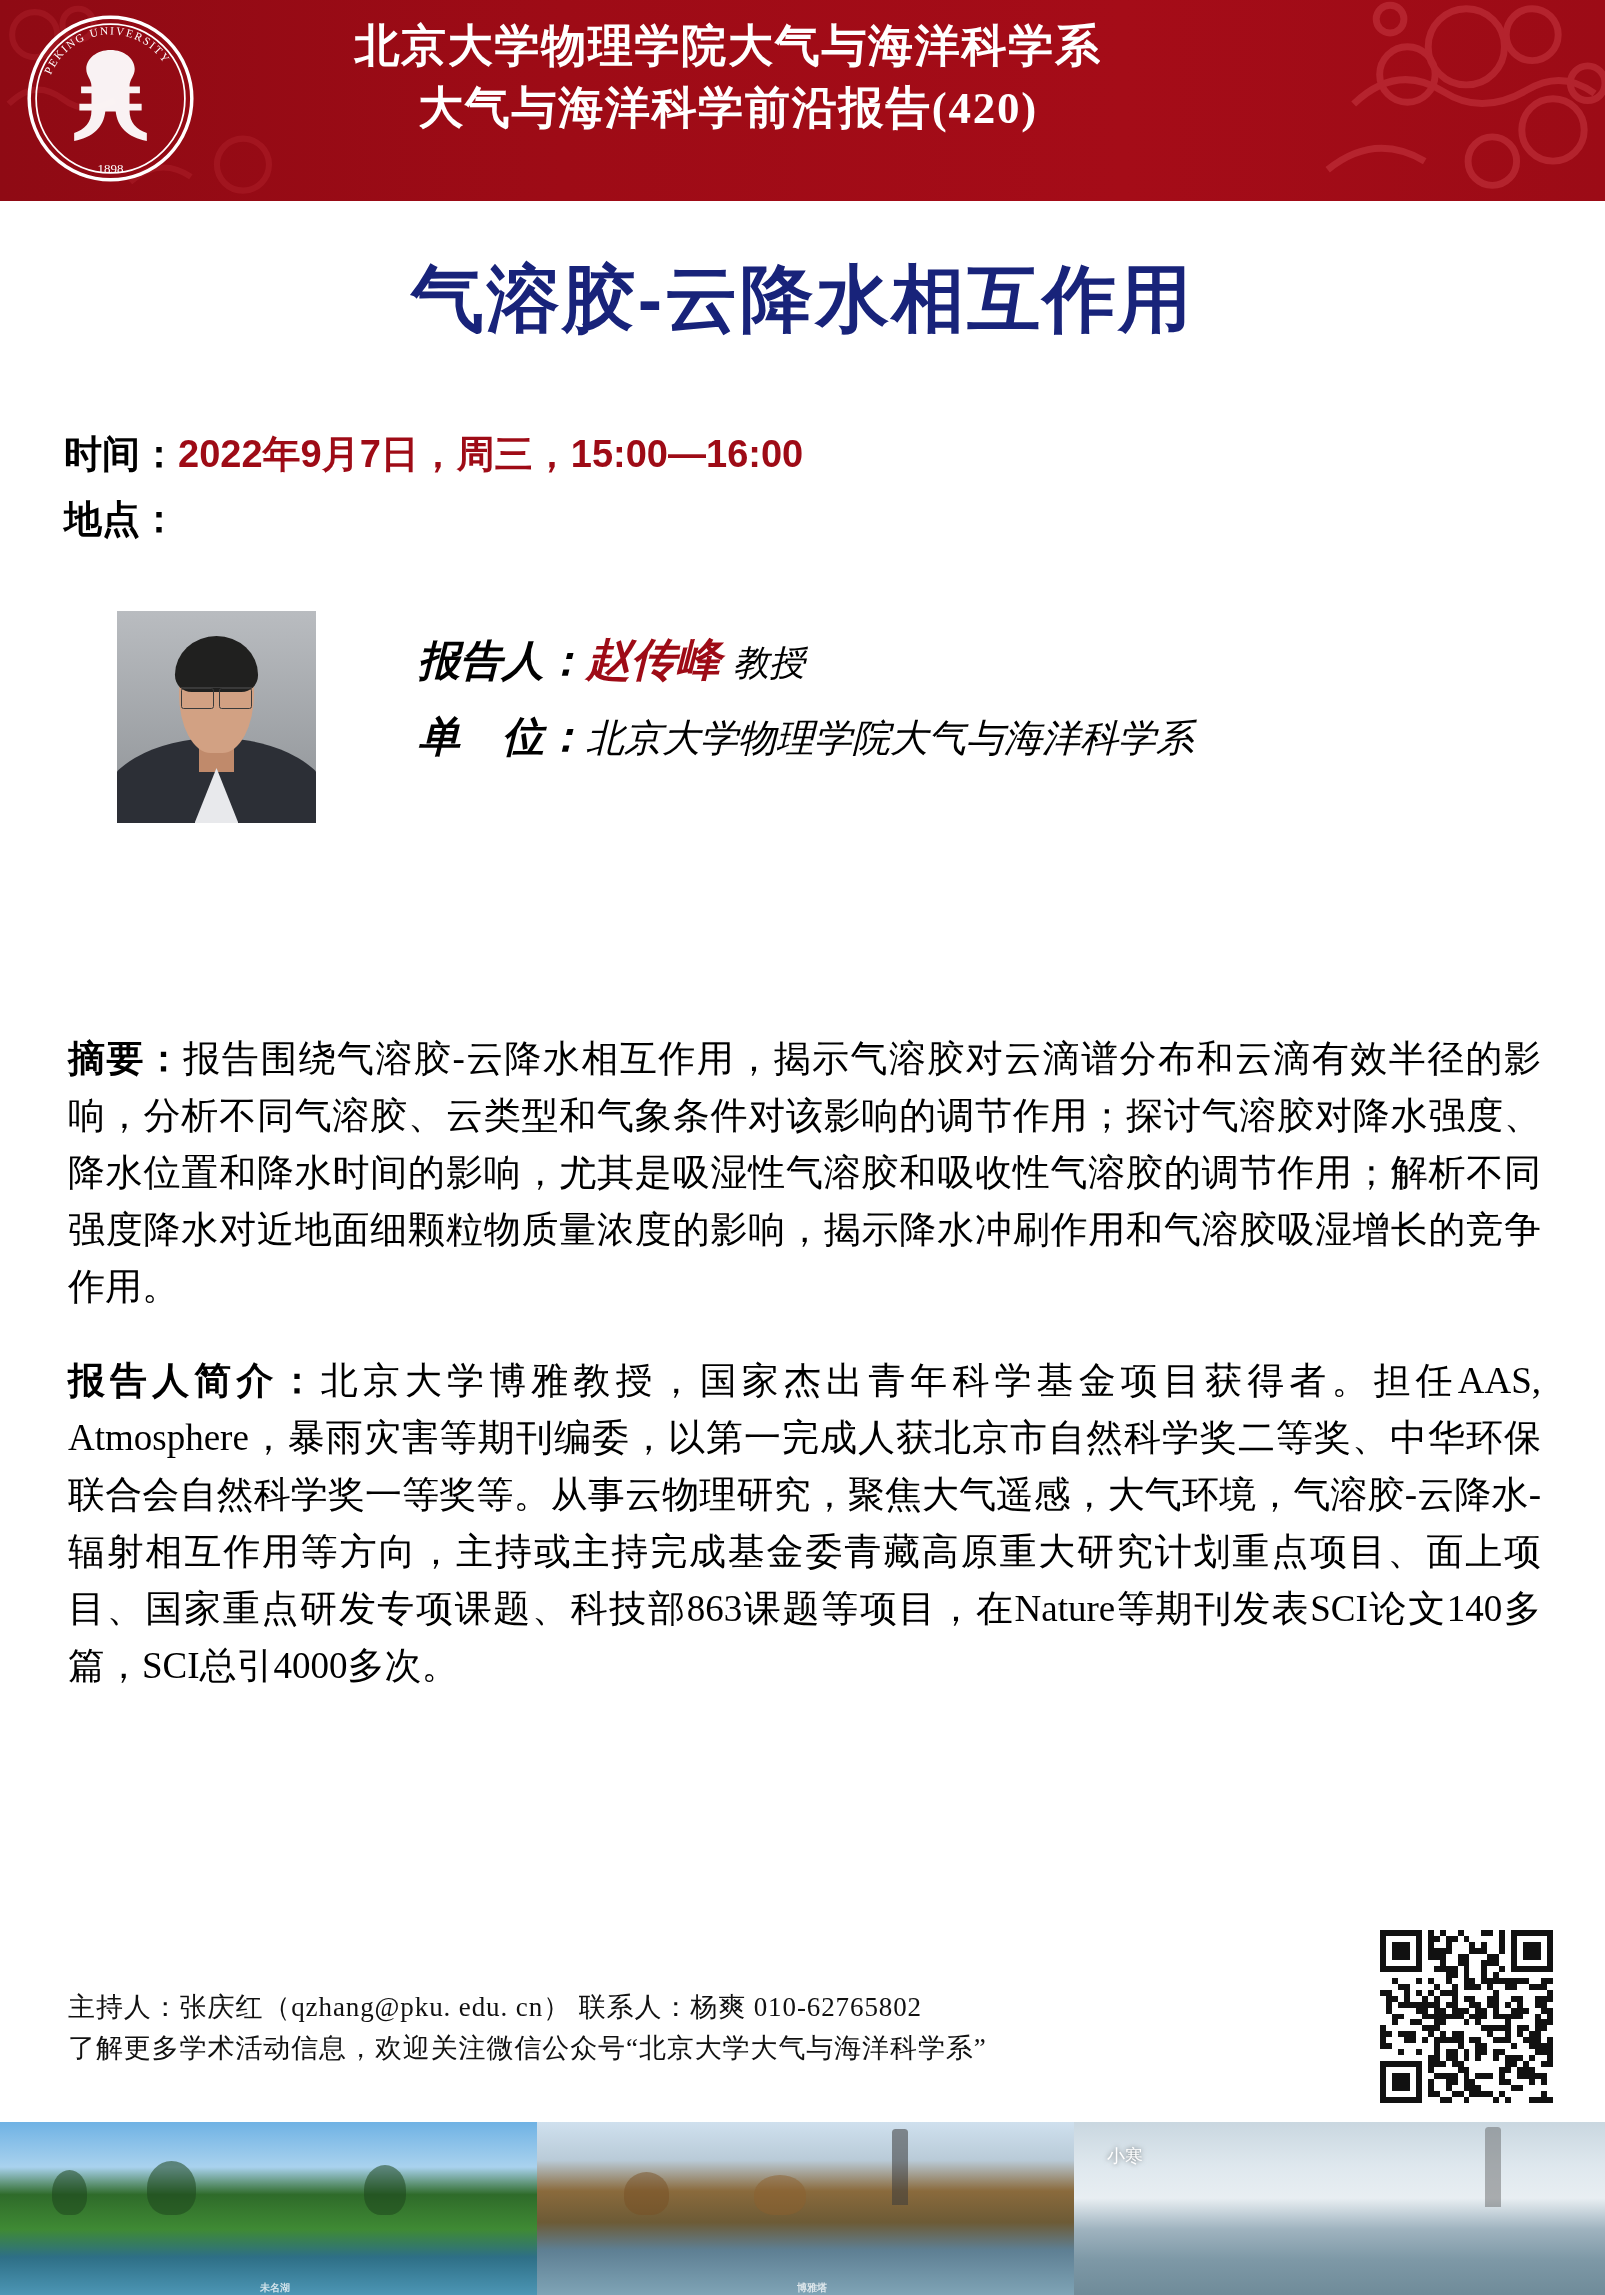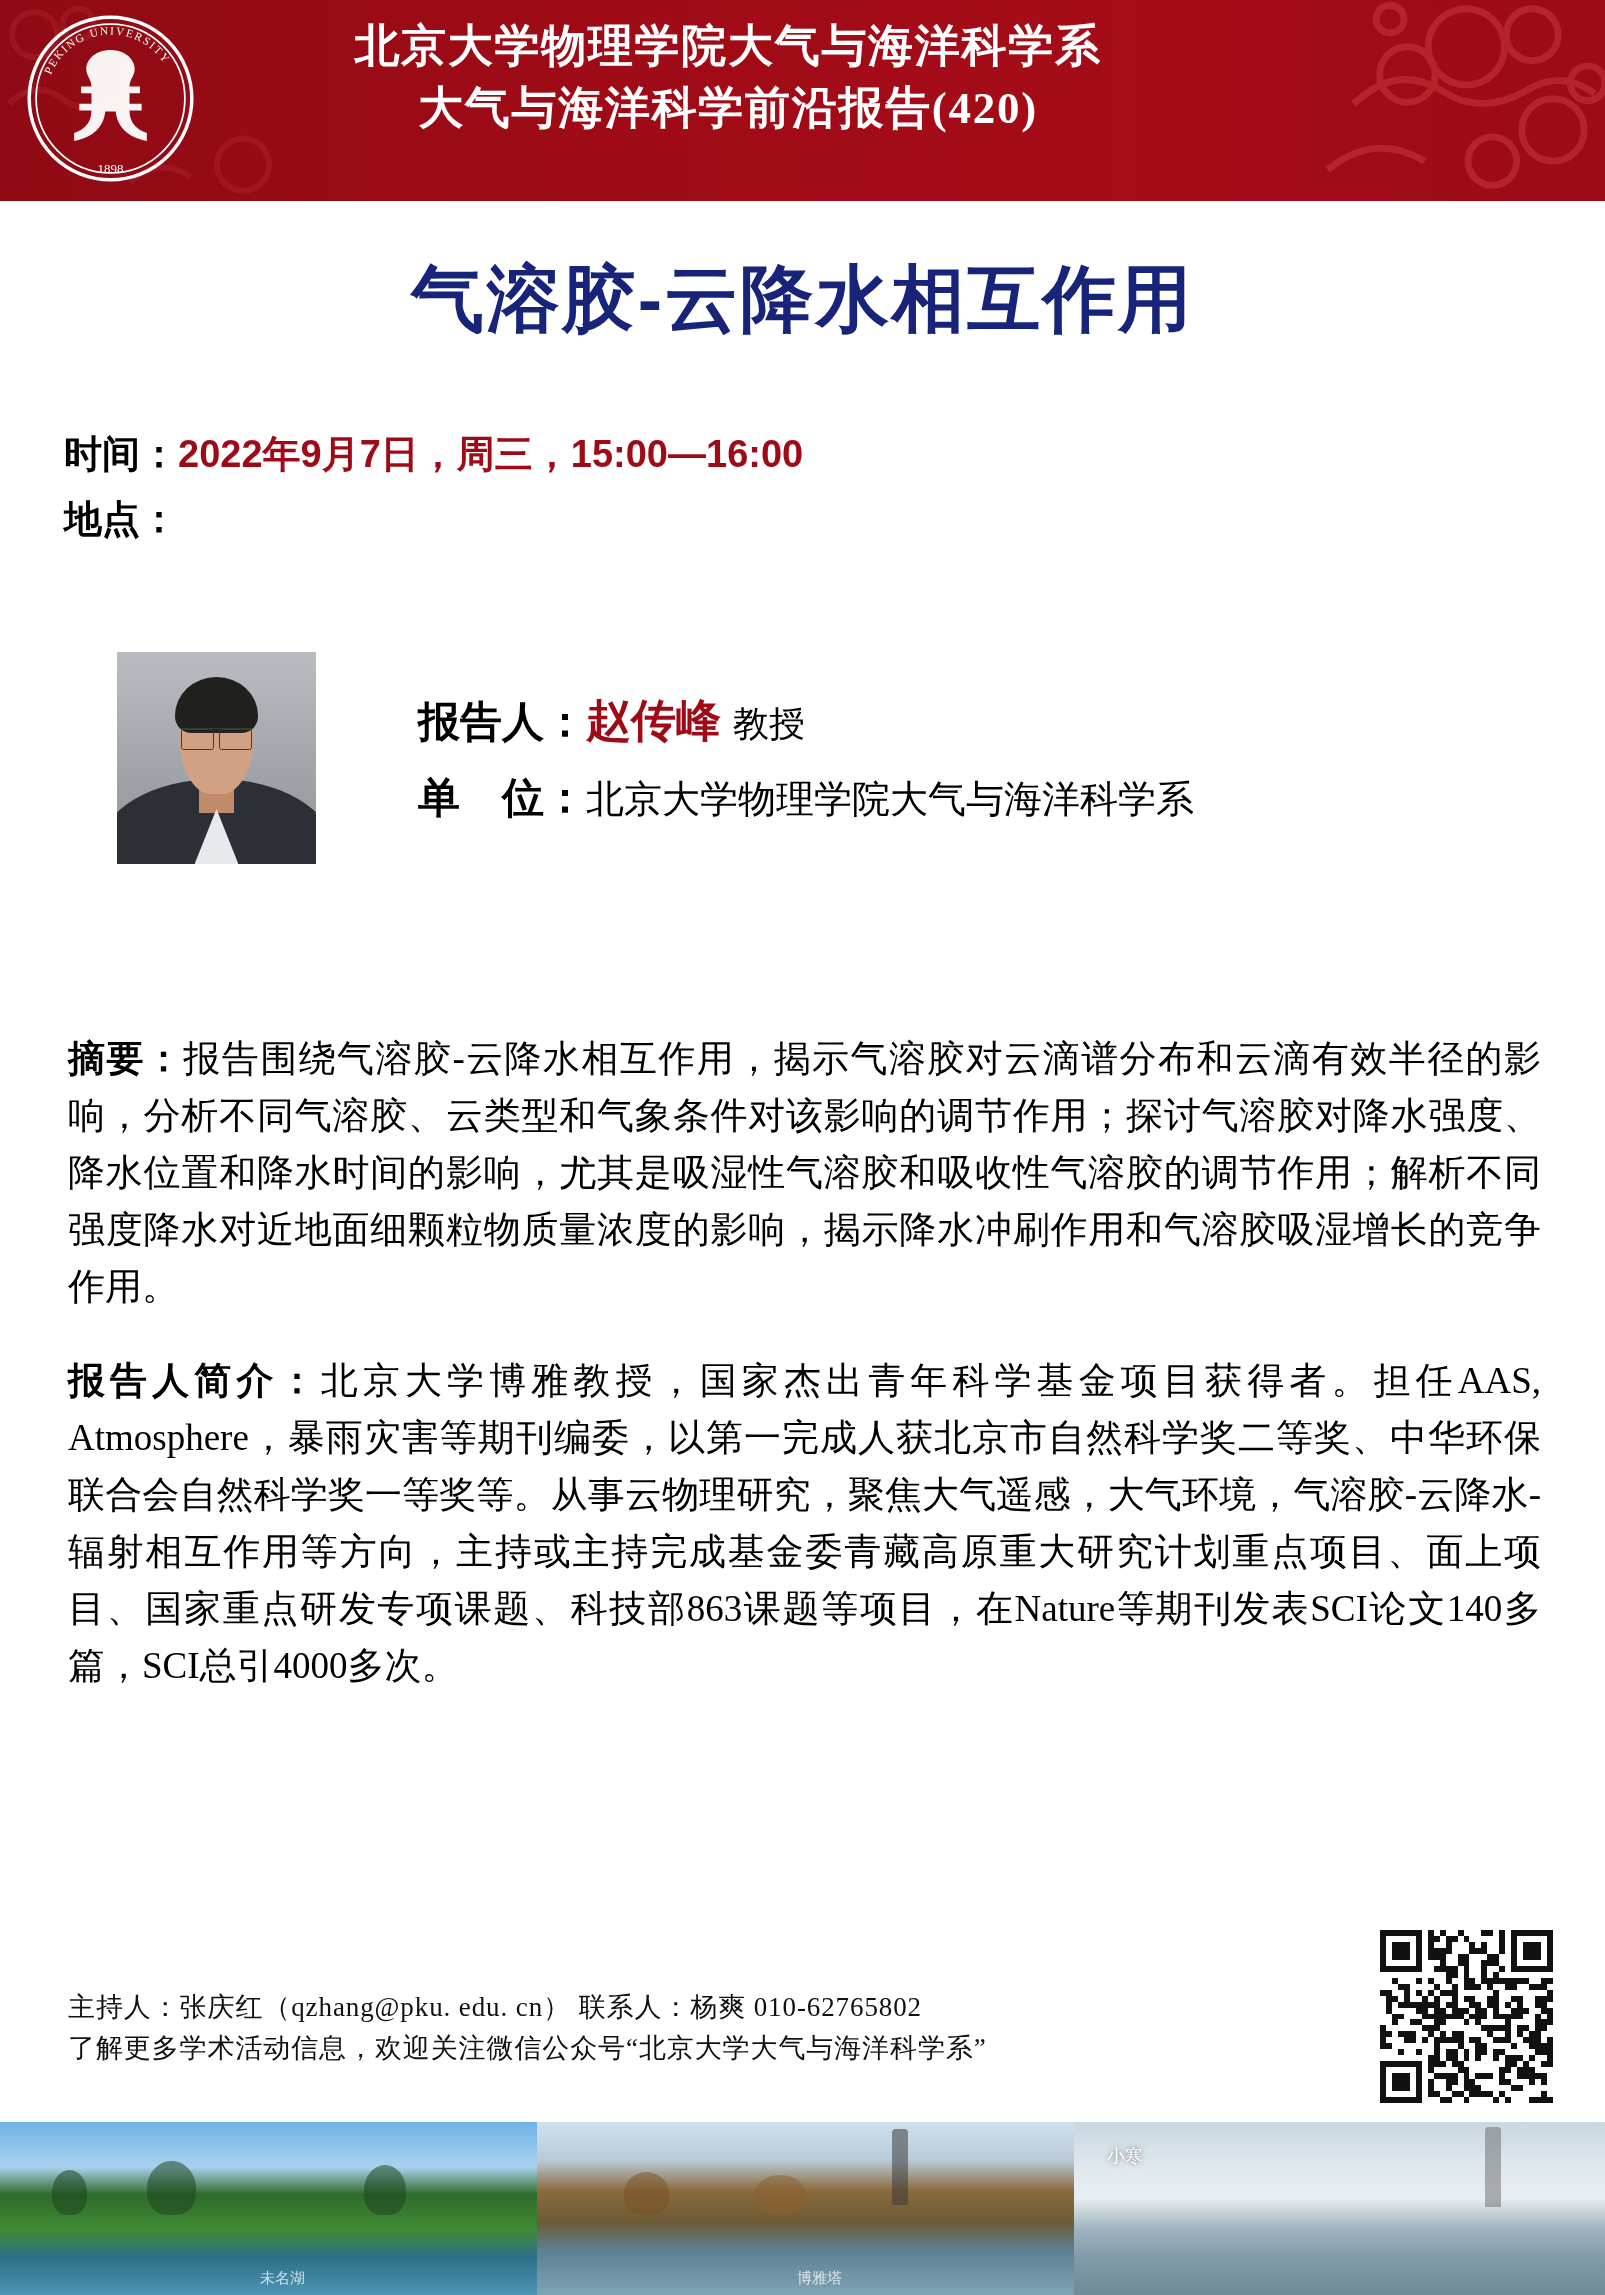--- a/index.html
+++ b/index.html
@@ -106,24 +106,25 @@
     font-size: 38px;
     font-weight: bold;
     white-space: nowrap;
     font-family: "Liberation Sans", "DejaVu Sans", sans-serif;
   }
 
   
   .speaker-block {
     position: absolute;
     left: 117px;
-    top: 652px;
+    top: 611px;
     width: 1403px;
     display: flex;
-    align-items: center;
+    align-items: flex-start;
+    font-style: italic;
   }
   .portrait {
     width: 199px;
     height: 212px;
     flex: 0 0 199px;
     background: linear-gradient(180deg, #b9bcc0 0%, #8e9296 100%);
     position: relative;
     overflow: hidden;
   }
   .portrait .suit {
@@ -312,24 +313,25 @@
   .photo-caption {
     position: absolute;
     color: #ffffff;
     font-size: 18px;
     line-height: 1.2;
     font-family: "Liberation Serif", "DejaVu Serif", serif;
     text-shadow: 0 0 5.2px rgba(0,0,0,0.55);
   }
   .photo-credit {
     position: absolute;
-    bottom: 7px;
-    font-size: 15px;
+    bottom: 0;
+    font-size: 10px;
     color: rgba(255,255,255,0.75);
     font-family: "Liberation Sans", "DejaVu Sans", sans-serif;
+    font-weight: bold;
   }
 </style>
 </head>
 <body>
 
 <div class="header">
 
   <svg class="header-clouds-left" viewBox="0 0 340 232" preserveAspectRatio="none">
     <g fill="none" stroke="#c4323c" stroke-width="7" opacity="0.8">
       <circle cx="40" cy="40" r="26"></circle>

